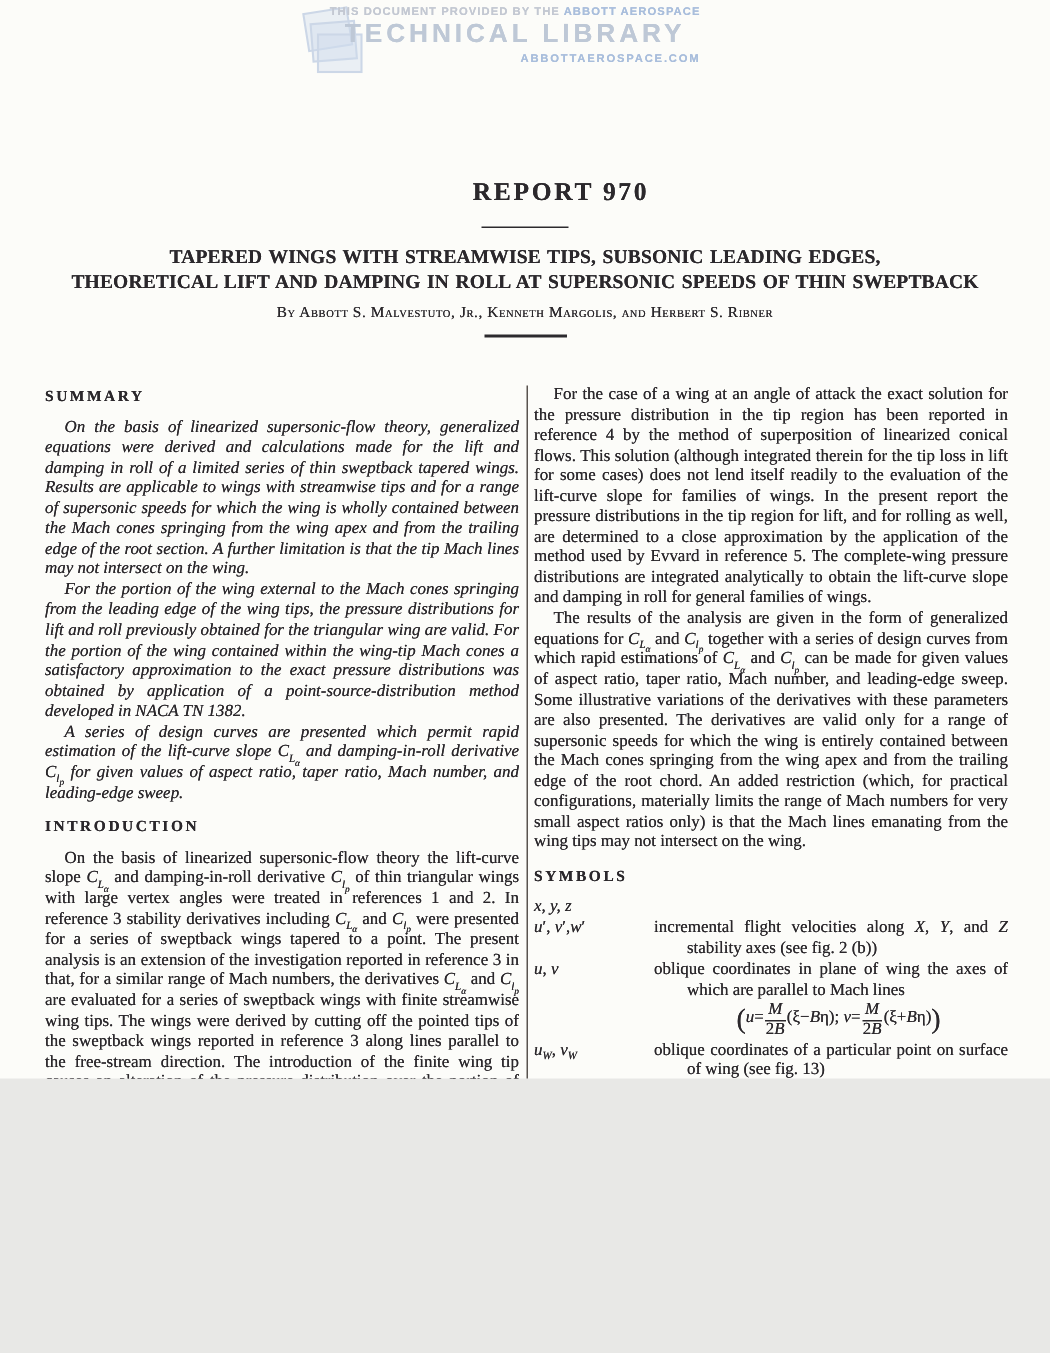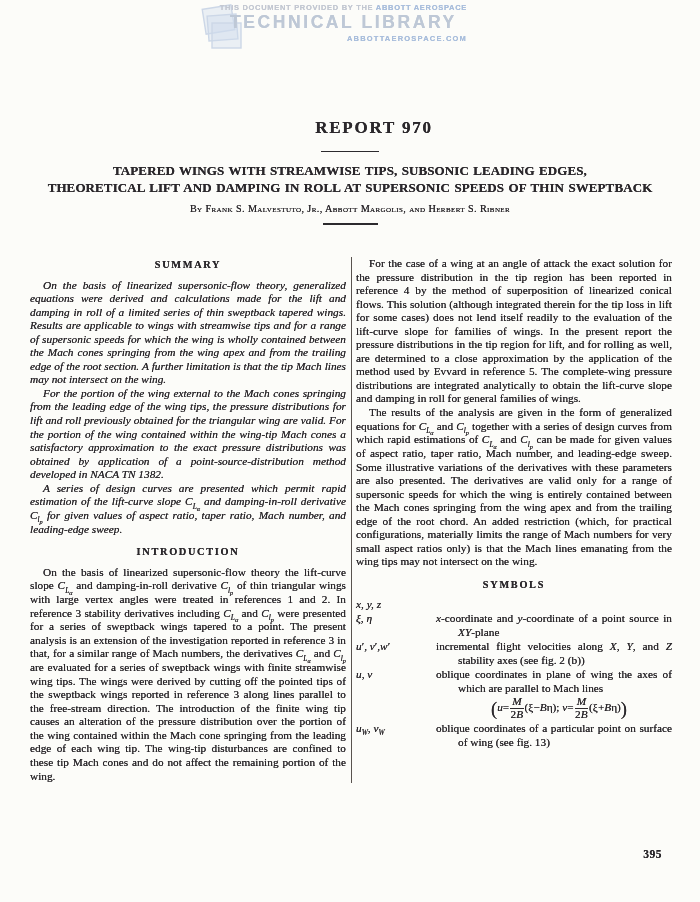--- a/index.html
+++ b/index.html
@@ -1,18 +1,18 @@
 <!DOCTYPE html>
 <html><head>
 <meta charset="utf-8">
 <style>
   html,body { margin:0; padding:0; }
   body { width:700px; height:902px; background:#e8e8e6; }
   .page {
-    position:relative; width:700px; height:902px; overflow:hidden;
+    position:relative; width:700px; height:719px; overflow:hidden;
     background:#fcfcf9;
     font-family:"Liberation Serif", serif;
     color:#2b282c;
     text-shadow:0 0 0.35px currentColor;
   }
 
   
   .wm-icon { position:absolute; left:197px; top:4px; }
   .wm-text { position:absolute; top:3px; right:233px; text-align:right;
              font-family:"Liberation Sans", sans-serif; }
@@ -28,21 +28,21 @@
   .rule1 { width:58px; margin-top:13px; }
   .main-title { margin-top:11px; font-weight:bold; font-size:13px; line-height:16.5px; letter-spacing:0.1px; word-spacing:1px; }
   .byline { margin-top:7px; font-size:10.2px; font-variant:small-caps; letter-spacing:0.4px; }
   .rule2 { width:55px; margin:9px auto 0; }
 
   
   .columns { position:absolute; top:257px; left:30px; width:643px; display:flex; }
   .col { width:316px; font-size:11.3px; line-height:13.55px; text-align:justify; }
   .col-divider { width:1px; background:#59534f; margin:0 4.5px; }
 
-  .sec-heading { text-align:center; font-weight:bold; font-size:10.3px; letter-spacing:1.7px;
+  .sec-heading { text-align:left; font-weight:bold; font-size:10.3px; letter-spacing:1.7px;
                  text-indent:0; margin:1px 0 7px; }
   .sec-heading.mt { margin-top:9px; }
   .para { text-indent:13px; }
   .italic-para { font-style:italic; }
 
   sub { font-size:0.65em; line-height:0; }
   sub sub { font-size:0.85em; }
 
   
   .symbols-list { margin-top:2px; }
@@ -80,21 +80,21 @@
     <div class="wm-line3">ABBOTTAEROSPACE.COM</div>
   </div>
 
   <div class="masthead">
     <div class="report-number">REPORT 970</div>
     <div class="rule rule1"></div>
     <div class="main-title">
         <div class="title-line">TAPERED WINGS WITH STREAMWISE TIPS, SUBSONIC LEADING EDGES,</div>
         <div class="title-line">THEORETICAL LIFT AND DAMPING IN ROLL AT SUPERSONIC SPEEDS OF THIN SWEPTBACK</div>
       </div>
-    <div class="byline">By Frank S. Malvestuto, Jr., Abbott Margolis, and Herbert S. Ribner</div>
+    <div class="byline">By Abbott S. Malvestuto, Jr., Kenneth Margolis, and Herbert S. Ribner</div>
     <div class="rule rule2"></div>
   </div>
 
   <div class="columns">
 
     <div class="col col-left">
       <div class="sec-heading">SUMMARY</div>
       <div>
           <div class="para italic-para">On the basis of linearized supersonic-flow theory, generalized equations were derived and calculations made for the lift and damping in roll of a limited series of thin sweptback tapered wings. Results are applicable to wings with streamwise tips and for a range of supersonic speeds for which the wing is wholly contained between the Mach cones springing from the wing apex and from the trailing edge of the root section. A further limitation is that the tip Mach lines may not intersect on the wing.</div>
           <div class="para italic-para">For the portion of the wing external to the Mach cones springing from the leading edge of the wing tips, the pressure distributions for lift and roll previously obtained for the triangular wing are valid. For the portion of the wing contained within the wing-tip Mach cones a satisfactory approximation to the exact pressure distributions was obtained by application of a point-source-distribution method developed in NACA TN 1382.</div>
@@ -110,27 +110,20 @@
 
     <div class="col col-right">
       <div>
           <div class="para">For the case of a wing at an angle of attack the exact solution for the pressure distribution in the tip region has been reported in reference 4 by the method of superposition of linearized conical flows. This solution (although integrated therein for the tip loss in lift for some cases) does not lend itself readily to the evaluation of the lift-curve slope for families of wings. In the present report the pressure distributions in the tip region for lift, and for rolling as well, are determined to a close approximation by the application of the method used by Evvard in reference 5. The complete-wing pressure distributions are integrated analytically to obtain the lift-curve slope and damping in roll for general families of wings.</div>
           <div class="para">The results of the analysis are given in the form of generalized equations for <i>C<sub>L<sub>α</sub></sub></i> and <i>C<sub>l<sub>p</sub></sub></i> together with a series of design curves from which rapid estimations of <i>C<sub>L<sub>α</sub></sub></i> and <i>C<sub>l<sub>p</sub></sub></i> can be made for given values of aspect ratio, taper ratio, Mach number, and leading-edge sweep. Some illustrative variations of the derivatives with these parameters are also presented. The derivatives are valid only for a range of supersonic speeds for which the wing is entirely contained between the Mach cones springing from the wing apex and from the trailing edge of the root chord. An added restriction (which, for practical configurations, materially limits the range of Mach numbers for very small aspect ratios only) is that the Mach lines emanating from the wing tips may not intersect on the wing.</div>
         </div>
       <div class="sec-heading mt">SYMBOLS</div>
       <div class="symbols-list">
           <div class="sym-row">
     <div class="sym-term"><i>x, y, z</i></div>
-  </div>
-          <div class="sym-row">
-    <div class="sym-term"><i>ξ, η</i></div>
-    <div class="sym-desc">
-      <span><i>x</i>-coordinate and <i>y</i>-coordinate of a point source in <i>XY</i>-plane</span>
-      <div class="sym-formula"></div>
-    </div>
   </div>
           <div class="sym-row">
     <div class="sym-term"><i>u</i>′, <i>v</i>′,<i>w</i>′</div>
     <div class="sym-desc">
       <span>incremental flight velocities along <i>X</i>, <i>Y</i>, and <i>Z</i> stability axes (see fig. 2 (b))</span>
       <div class="sym-formula"></div>
     </div>
   </div>
           <div class="sym-row">
     <div class="sym-term"><i>u</i>, <i>v</i></div>

